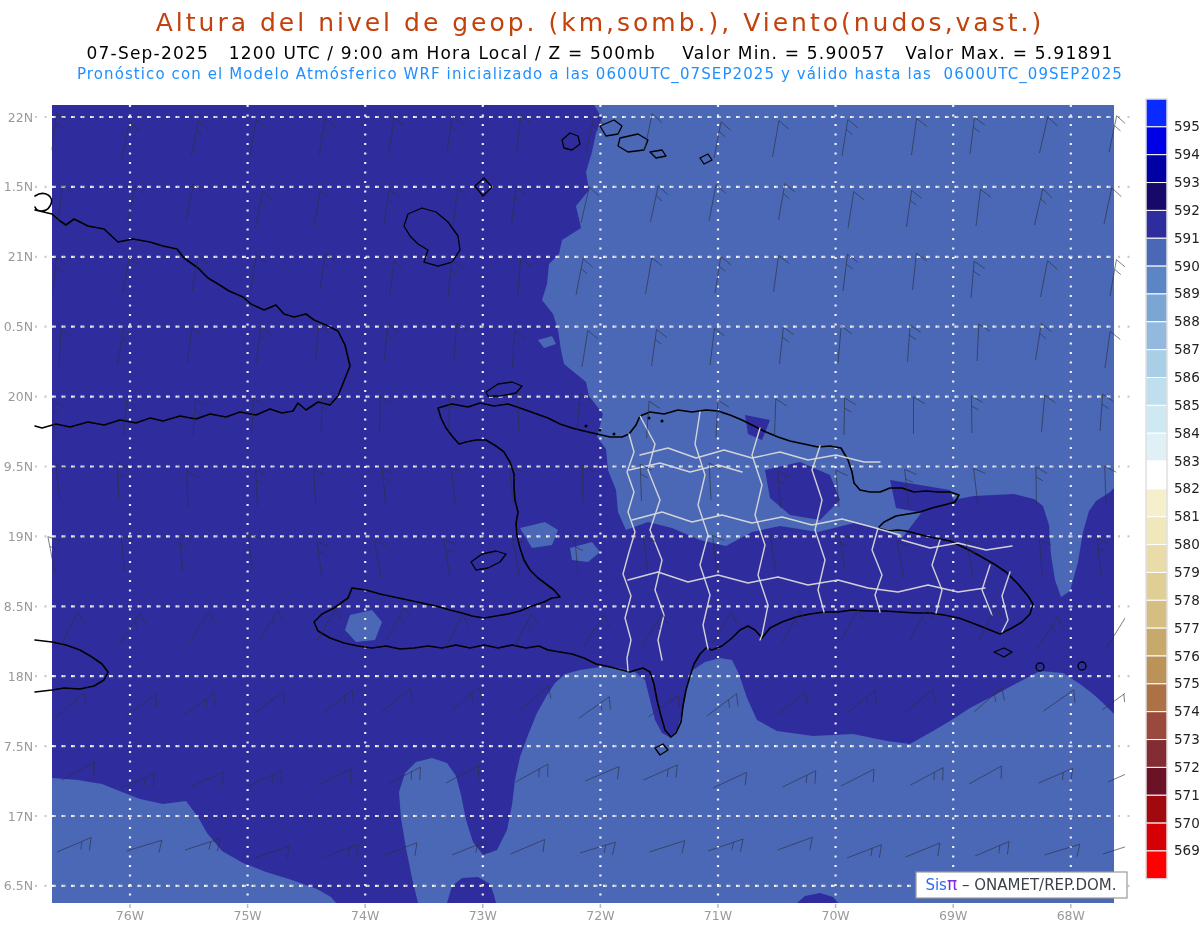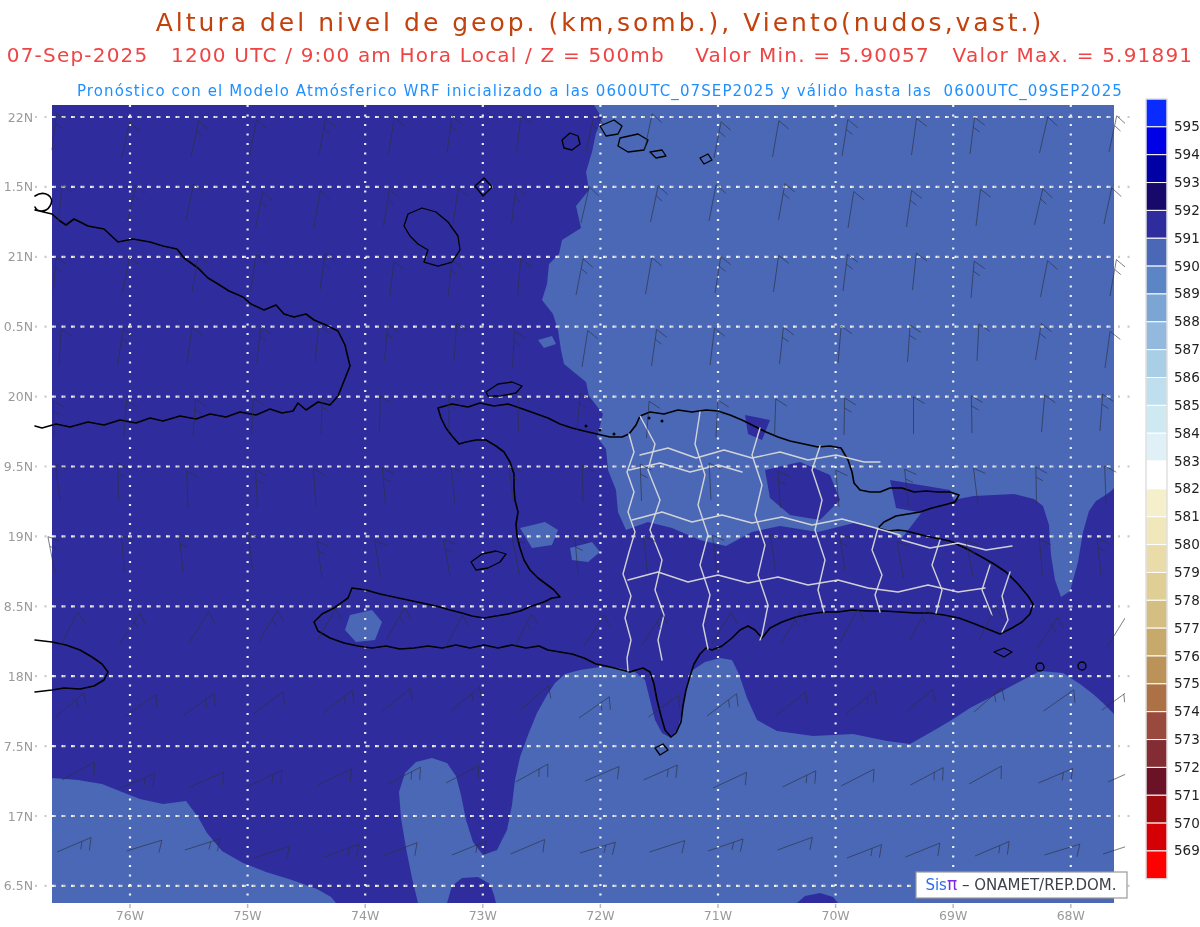--- a/index.html
+++ b/index.html
@@ -1,21 +1,21 @@
 <!DOCTYPE html>
 <html><head>
 <meta charset="utf-8">
 <style>
   html,body{margin:0;padding:0;background:#ffffff;}
   .stage{position:relative;width:1200px;height:927px;background:#fff;overflow:hidden;
          font-family:"DejaVu Sans","Liberation Sans",sans-serif;}
   .hdr{position:absolute;top:0;left:0;width:1200px;text-align:center;}
   .title{margin-top:8px;font-size:25px;letter-spacing:3px;color:#c2410c;white-space:pre;}
-  .sub1{margin-top:6px;font-size:20px;letter-spacing:1.2px;color:#ef4444;white-space:pre;}
-  .sub2{margin-top:15px;font-size:15px;letter-spacing:1.1px;color:#1f8fff;white-space:pre;}
+  .sub1{margin-top:6px;font-size:17px;letter-spacing:1.2px;color:#000000;white-space:pre;}
+  .sub2{margin-top:2px;font-size:15px;letter-spacing:1.1px;color:#1f8fff;white-space:pre;}
   svg text{font-family:"DejaVu Sans","Liberation Sans",sans-serif;}
   .axis-lab{fill:#9a9a9a;font-size:12.5px;}
   .cb-lab{fill:#222;font-size:13.5px;}
   .coast{fill:none;stroke:#000;stroke-width:1.6;stroke-linejoin:round;stroke-linecap:round;}
   .coast-thin{fill:none;stroke:#000;stroke-width:1.3;stroke-linejoin:round;}
   .prov{fill:none;stroke:#d9d9d9;stroke-width:1.4;stroke-linejoin:round;stroke-linecap:round;opacity:.95;}
   .gridw{stroke:#ffffff;stroke-width:2.2;stroke-dasharray:2 7.5;opacity:.92;}
   .gridg{stroke:#c9c9c9;stroke-width:2.2;stroke-dasharray:2 7.5;}
   .legendbox{fill:#ffffff;stroke:#9a9a9a;stroke-width:1.2;}
 </style>

